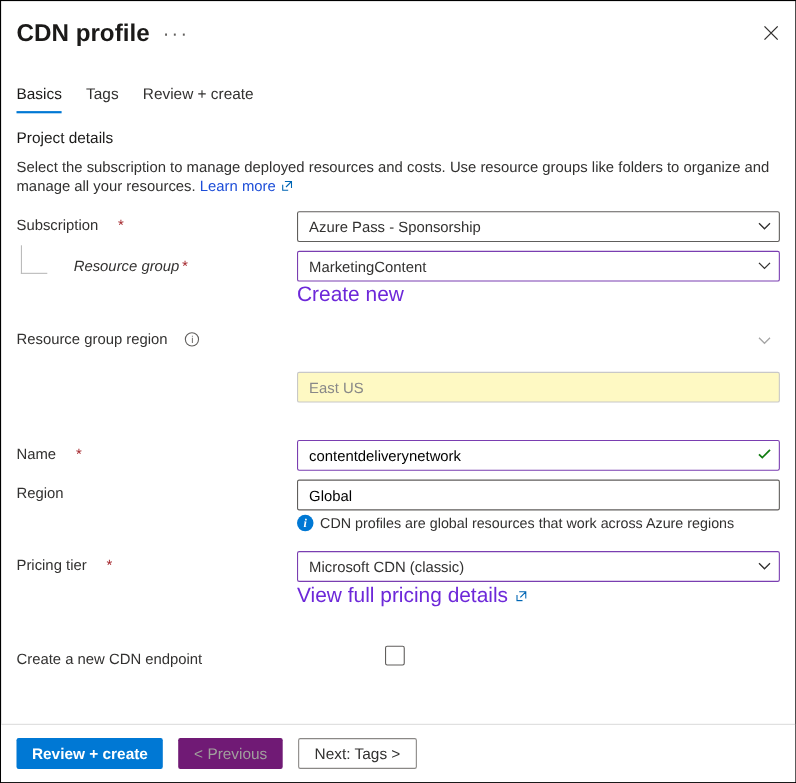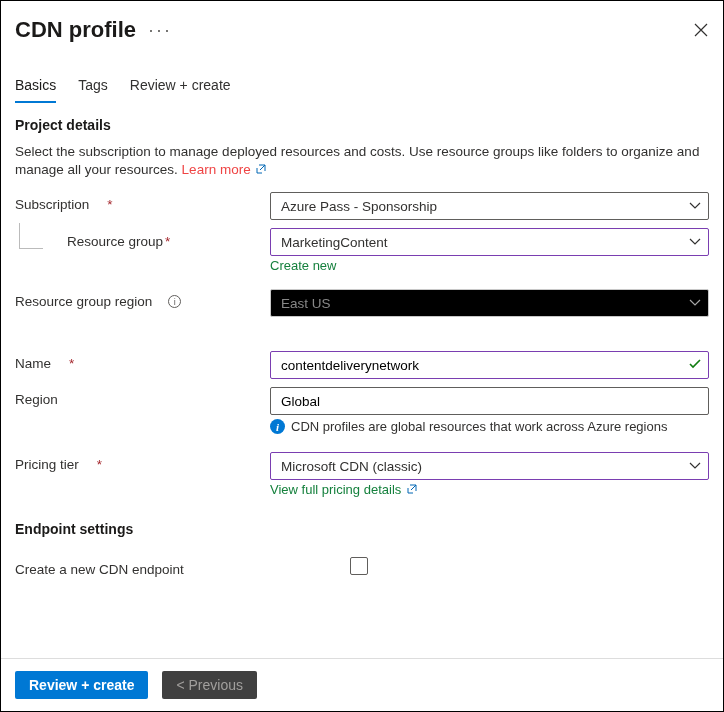--- a/index.html
+++ b/index.html
@@ -6,47 +6,47 @@
   html, body { height: 100%; }
   body { width: 724px; height: 712px; border: 1px solid #000; display: flex; flex-direction: column; background: #fff; }
   .header { display: flex; align-items: center; padding: 16px 14px 6px 14px; }
   .header-title { font-size: 22px; font-weight: 600; color: #1b1a19; }
   .more-icon { margin-left: 12px; color: #605e5c; font-size: 18px; letter-spacing: 2px; cursor: pointer; }
   .close-icon { margin-left: auto; cursor: pointer; color: #323130; }
   .tabs { display: flex; gap: 22px; padding: 28px 14px 0 14px; border-bottom: 0; font-size: 14px; }
   .tab { color: #323130; padding-bottom: 8px; cursor: pointer; }
   .tab.active { color: #1b1a19; border-bottom: 2px solid #0078d4; font-weight: 400; }
   .content { padding: 14px 14px 0 14px; flex: 1; overflow: auto; font-size: 13.5px; color: #323130; }
-  .section-heading { font-weight: 700; font-size: 14px; margin-bottom: 10px; color: #1b1a19; }
+  .section-heading { font-weight: 400; font-size: 14px; margin-bottom: 10px; color: #1b1a19; }
   .section-desc { font-size: 13.5px; color: #323130; margin-bottom: 14px; line-height: 1.3; }
-  .link { color: #ef4444; text-decoration: none; cursor: pointer; margin-top: 43px; }
+  .link { color: #1d4ed8; text-decoration: none; cursor: pointer; margin-top: 43px; }
   .ext-icon { width: 10px; height: 10px; display: inline-block; vertical-align: baseline; margin-left: 2px; }
   .row { display: flex; align-items: flex-start; margin-bottom: 8px; }
   .row-label { width: 255px; padding-top: 5px; font-size: 13.5px; color: #323130; display: flex; align-items: center; gap: 16px; }
   .indent-connector { width: 24px; height: 26px; border-left: 1px solid #bbb; border-bottom: 1px solid #bbb; margin-left: 4px; margin-right: 8px; margin-top: -10px; }
   .indent-wrap { display:flex; }
   .req { color: #a4262c; margin-left: 2px; }
   .info-icon { width: 13px; height: 13px; border: 1px solid #605e5c; border-radius: 50%; font-size: 9px; display:inline-flex; align-items:center; justify-content:center; color:#605e5c; cursor: default; }
   .row-control { flex: 1; }
   .select { position: relative; }
   .select-box { height: 28px; border: 1px solid #605e5c; border-radius: 2px; padding: 0 28px 0 10px; display: flex; align-items: center; font-size: 13.5px; cursor: pointer; background:#fff; }
   .select-box.purple { border-color: #7a3eb1; }
-  .select-box.disabled { background: #000000; border-color: #c8c8c8; color: #888; cursor: default; }
+  .select-box.disabled { background: #fef9c3; border-color: #c8c8c8; color: #888; cursor: default; margin-top: 42px; }
   .chev { position: absolute; right: 6px; top: 5px; pointer-events: none; }
   .input-box { width: 100%; height: 28px; border: 1px solid #605e5c; border-radius: 2px; padding: 0 28px 0 10px; font-size: 13.5px; outline: none; }
   .input-box.purple { border-color: #7a3eb1; }
   .check-right { position:absolute; right:6px; top:5px; }
-  .sub-link { font-size: 13px; color: #15803d; cursor: pointer; margin-top: 2px; display: inline-block; }
+  .sub-link { font-size: 19px; color: #6d28d9; cursor: pointer; margin-top: 2px; display: inline-block; }
   .info-row { display:flex; align-items:center; gap:6px; font-size:13px; color:#323130; margin-top:4px; }
   .info-blue { width:15px; height:15px; border-radius:50%; background:#0078d4; color:#fff; font-size:11px; font-weight:700; display:inline-flex; align-items:center; justify-content:center; font-style: italic; font-family: serif; }
   .checkbox { width:18px; height:18px; border:1px solid #605e5c; border-radius:2px; cursor:pointer; background:#fff; margin-left: 80px; }
   .footer { border-top: 1px solid #ddd; padding: 12px 14px; display: flex; gap: 14px; align-items: center; background: #fff; }
   .btn { height: 28px; padding: 0 14px; font-size: 14px; border-radius: 2px; cursor: pointer; display:inline-flex; align-items:center; border: 1px solid transparent; }
   .btn-primary { background: #0078d4; color: #fff; font-weight:600; border: none; }
-  .btn-disabled { background: #404040; color: #a19f9d; border: none; cursor: default; }
+  .btn-disabled { background: #701a75; color: #a19f9d; border: none; cursor: default; }
   .btn-secondary { background: #fff; border: 1px solid #8a8886; color: #323130; }
   svg { display:block; }
   .spacer { height: 16px; }
 </style>
 </head>
 <body>
 
 <div class="header">
   <span class="header-title">CDN profile</span>
   <span class="more-icon">···</span>
@@ -91,21 +91,21 @@
         <svg width="16" height="16" viewBox="0 0 16 16">
             <path d="M3 6l5 5 5-5" fill="none" stroke="#323130" stroke-width="1.2"></path>
           </svg>
       </span>
     </div>
   </div>
 
   <div class="row">
     <div class="row-label indent-wrap">
       <span class="indent-connector"></span>
-      <span style="padding-top:0;">
+      <span style="padding-top:0;font-style:italic;">
         <span>Resource group</span><span class="req">*</span>
       </span>
     </div>
     <div class="row-control">
       <div class="select">
         <div class="select-box purple">
           <span>MarketingContent</span>
         </div>
         <span class="chev">
           <svg width="16" height="16" viewBox="0 0 16 16">
@@ -192,27 +192,27 @@
           <svg width="10" height="10" viewBox="0 0 10 10">
               <path d="M3 1h6v6M9 1L4 6M1 4v5h5" fill="none" stroke="#0066b4" stroke-width="1"></path>
             </svg>
         </span>
       </a>
     </div>
   </div>
 
   <div class="spacer"></div>
 
-  <div class="section-heading">Endpoint settings</div>
   <div style="height:10px;"></div>
   <div class="row">
     <div class="row-label" style="width:255px;">Create a new CDN endpoint</div>
     <div class="row-control">
       <div class="checkbox"></div>
     </div>
   </div>
 
 </div>
 
 <div class="footer">
   <button class="btn btn-primary">Review + create</button>
   <button class="btn btn-disabled">&lt; Previous</button>
+  <button class="btn btn-secondary">Next: Tags &gt;</button>
 </div>
 
 </body></html>

